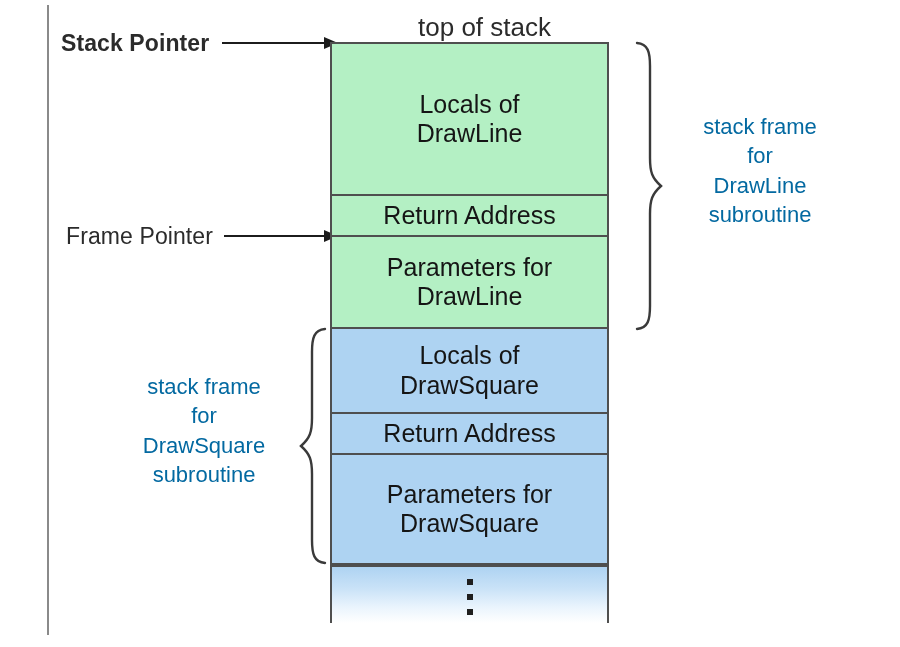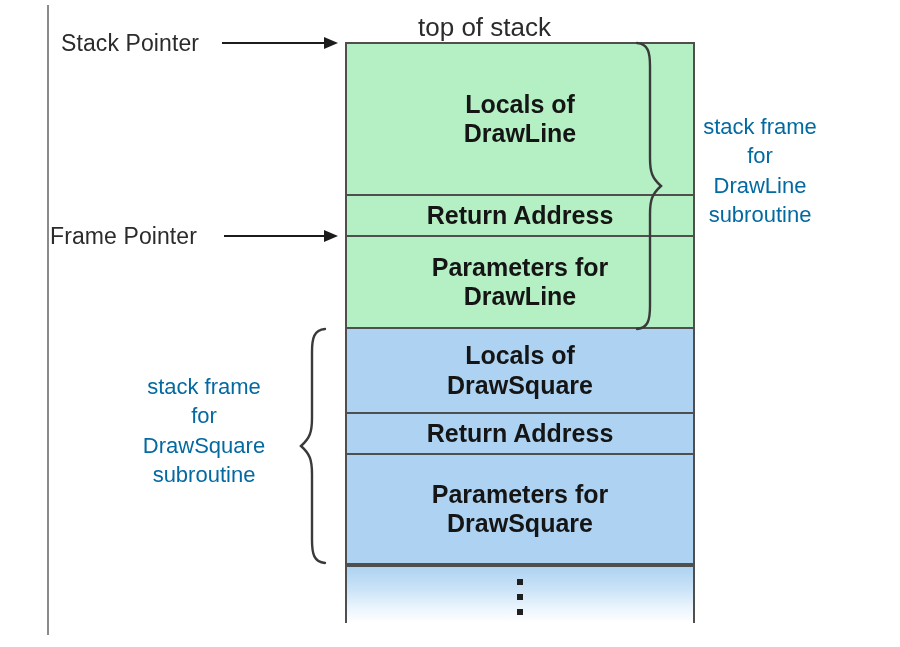--- a/index.html
+++ b/index.html
@@ -30,22 +30,22 @@
   }
 
   
   .ptr-label {
     position: absolute;
     font-size: 23px;
     color: #2b2b2b;
     white-space: nowrap;
     letter-spacing: .1px;
   }
-  #stack-pointer-label { left: 61px; top: 30px; }
-  #frame-pointer-label { left: 50px; top: 223px; }
+  #stack-pointer-label { left: 61px; top: 30px; font-weight: bold; }
+  #frame-pointer-label { left: 50px; top: 223px; padding-left: 16px; }
 
   
   .arrow {
     position: absolute;
     height: 12px;
   }
   .arrow .shaft {
     position: absolute;
     left: 0;
     top: 5px;
@@ -75,24 +75,23 @@
     top: 12px;
     width: 291px;
     text-align: center;
     font-size: 26px;
     color: #2b2b2b;
   }
 
   
   #stack-column {
     position: absolute;
-    left: 345px;
+    left: 330px;
     top: 42px;
-    width: 350px;
-    font-weight: bold;
+    width: 279px;
   }
   .cell {
     position: relative;
     box-sizing: border-box;
     border-left: 2px solid #4f4f4f;
     border-right: 2px solid #4f4f4f;
     border-top: 2px solid #4f4f4f;
     display: flex;
     flex-direction: column;
     align-items: center;

